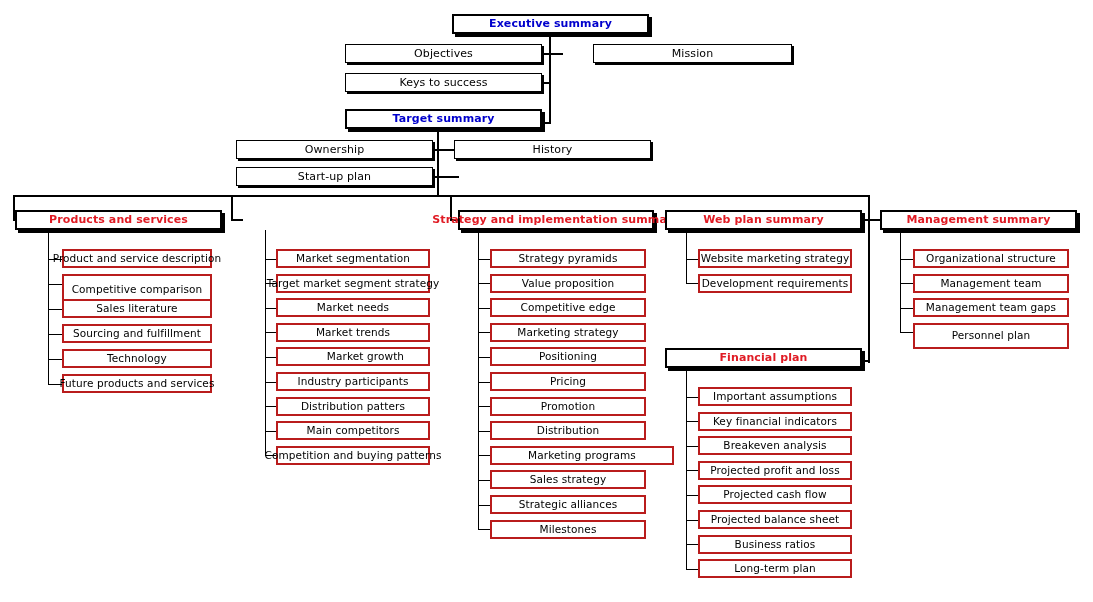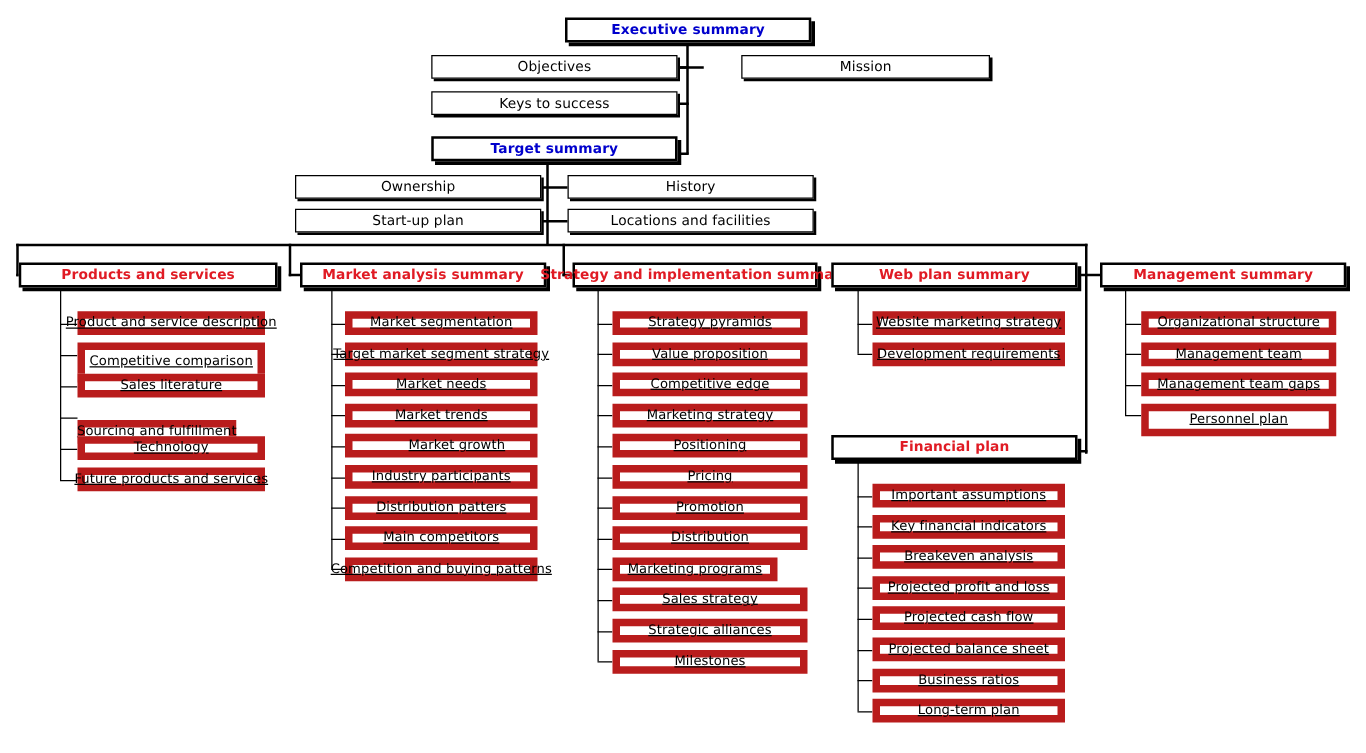--- a/index.html
+++ b/index.html
@@ -39,24 +39,23 @@
     font-weight:bold;
     font-size:11px;
   }
   .node.sub{
     border:1px solid #000000;
     box-shadow:2px 2px 0 0 #000000;
     font-weight:normal;
     font-size:11px;
   }
   .node.leaf{
-    border:6px solid #b91c1c;
+    border:2px solid #b91c1c;
     box-shadow:none;
     font-size:10.5px;
-    text-decoration:underline;
   }
   .t-blue{color:#0000CC;}
   .t-red{color:#E01B24;}
 
   
   .ln{
     position:absolute;
     background:#000000;
     z-index:1;
   }
@@ -124,31 +123,25 @@
   </div>
 
   <div class="node sub" style="left:454px;top:140px;width:197px;height:19px;">
     <span>History</span>
   </div>
 
   <div class="node sub" style="left:236px;top:167px;width:197px;height:19px;">
     <span>Start-up plan</span>
   </div>
 
-  <div class="node sub" style="left:454px;top:167px;width:197px;height:19px;">
-    <span>Locations and facilities</span>
-  </div>
 
   <div class="node hdr" style="left:15px;top:210px;width:207px;height:20px;">
     <span class="t-red">Products and services</span>
   </div>
 
-  <div class="node hdr" style="left:240px;top:210px;width:197px;height:20px;">
-    <span class="t-red">Market analysis summary</span>
-  </div>
 
   <div class="node hdr" style="left:458px;top:210px;width:196px;height:20px;">
     <span class="t-red">Strategy and implementation summary</span>
   </div>
 
   <div class="node hdr" style="left:665px;top:210px;width:197px;height:20px;">
     <span class="t-red">Web plan summary</span>
   </div>
 
   <div class="node hdr" style="left:880px;top:210px;width:197px;height:20px;">
@@ -167,21 +160,21 @@
       </div>
       <div class="ln thin h" style="left: 48px; top: 283.5px; width: 14px;"></div>
       <div class="node leaf" style="left: 62px; top: 274px; width: 150px; height: 32px;">
         <span>Competitive comparison</span>
       </div>
       <div class="ln thin h" style="left: 48px; top: 308.5px; width: 14px;"></div>
       <div class="node leaf" style="left: 62px; top: 299px; width: 150px; height: 19px;">
         <span>Sales literature</span>
       </div>
       <div class="ln thin h" style="left: 48px; top: 333.5px; width: 14px;"></div>
-      <div class="node leaf" style="left: 62px; top: 336px; width: 127px; height: 19px;">
+      <div class="node leaf" style="left: 62px; top: 324px; width: 150px; height: 19px;">
         <span>Sourcing and fulfillment</span>
       </div>
       <div class="ln thin h" style="left: 48px; top: 358.5px; width: 14px;"></div>
       <div class="node leaf" style="left: 62px; top: 349px; width: 150px; height: 19px;">
         <span>Technology</span>
       </div>
       <div class="ln thin h" style="left: 48px; top: 383.5px; width: 14px;"></div>
       <div class="node leaf" style="left: 62px; top: 374px; width: 150px; height: 19px;">
         <span>Future products and services</span>
       </div>
@@ -249,21 +242,21 @@
       </div>
       <div class="ln thin h" style="left: 478px; top: 406.1px; width: 12px;"></div>
       <div class="node leaf" style="left: 490px; top: 396.6px; width: 156px; height: 19px;">
         <span>Promotion</span>
       </div>
       <div class="ln thin h" style="left: 478px; top: 430.7px; width: 12px;"></div>
       <div class="node leaf" style="left: 490px; top: 421.2px; width: 156px; height: 19px;">
         <span>Distribution</span>
       </div>
       <div class="ln thin h" style="left: 478px; top: 455.3px; width: 12px;"></div>
-      <div class="node leaf" style="left: 490px; top: 445.8px; width: 132px; height: 19px;">
+      <div class="node leaf" style="left: 490px; top: 445.8px; width: 184px; height: 19px;">
         <span>Marketing programs</span>
       </div>
       <div class="ln thin h" style="left: 478px; top: 479.9px; width: 12px;"></div>
       <div class="node leaf" style="left: 490px; top: 470.4px; width: 156px; height: 19px;">
         <span>Sales strategy</span>
       </div>
       <div class="ln thin h" style="left: 478px; top: 504.5px; width: 12px;"></div>
       <div class="node leaf" style="left: 490px; top: 495px; width: 156px; height: 19px;">
         <span>Strategic alliances</span>
       </div>

